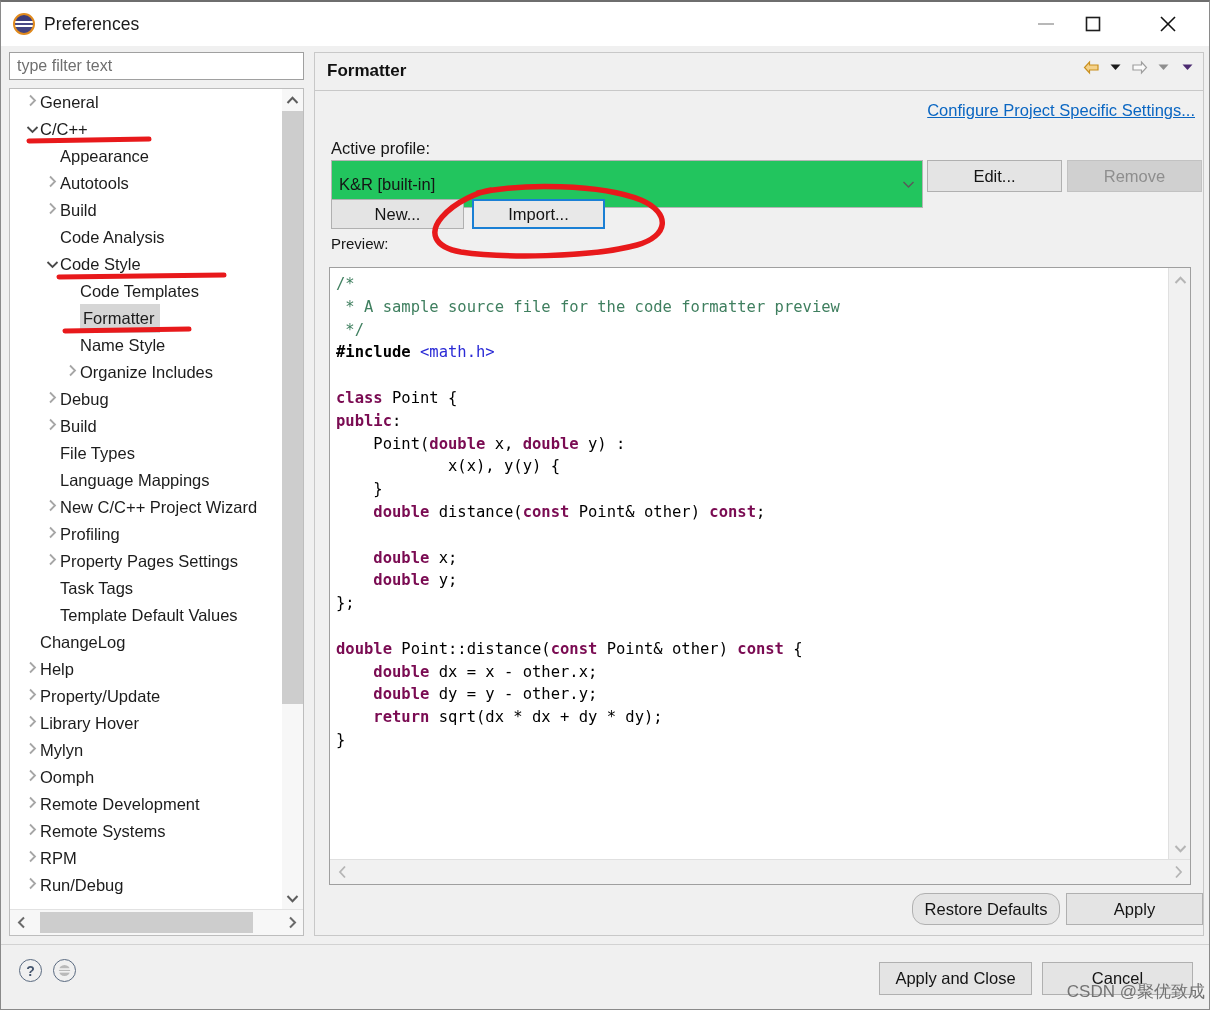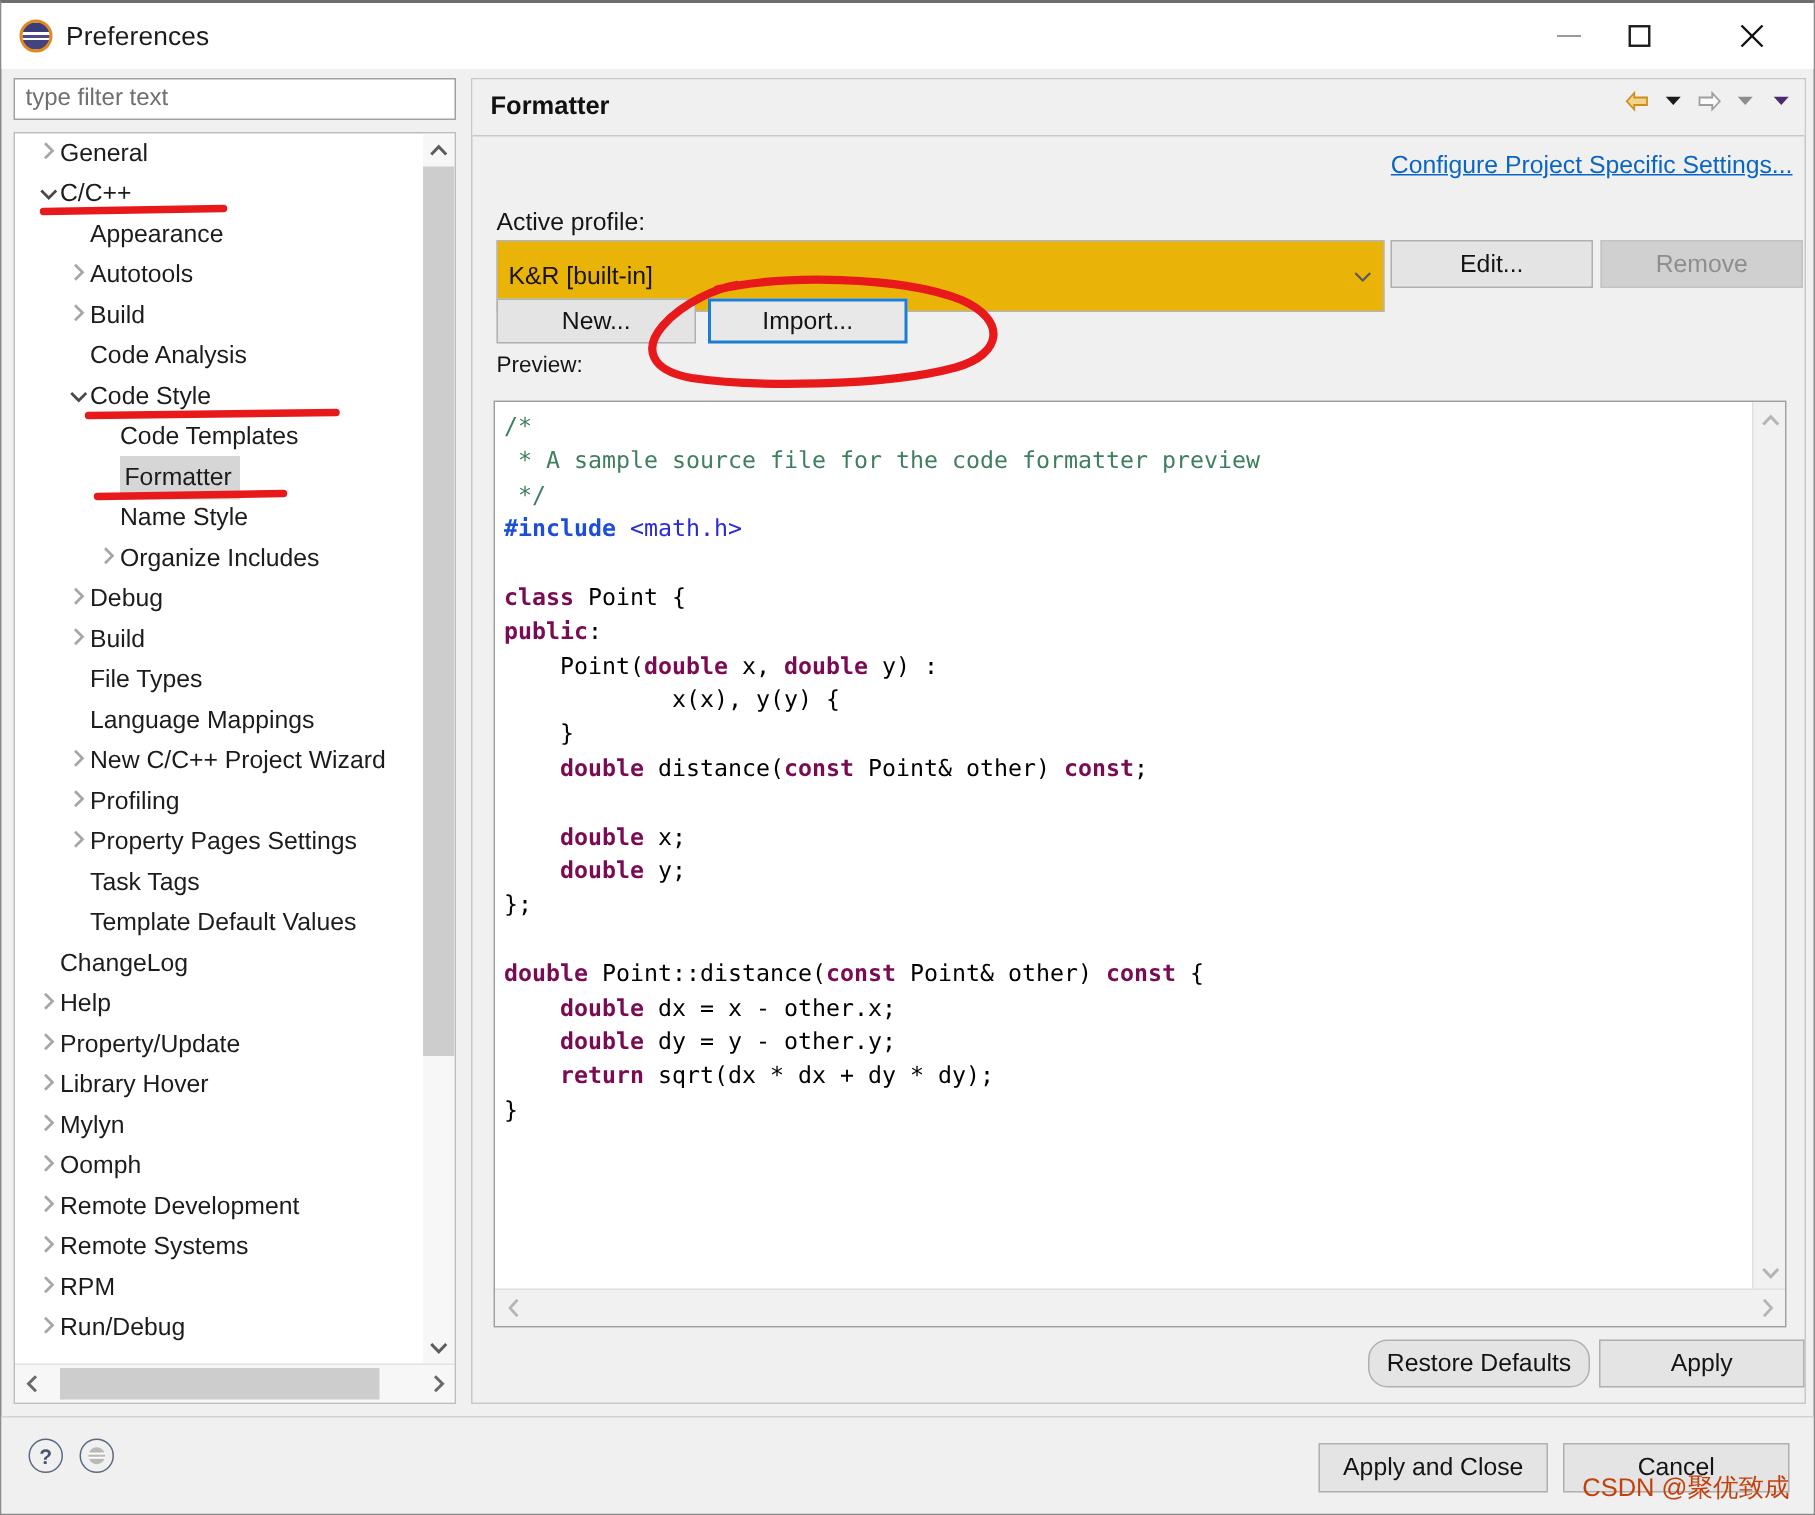--- a/index.html
+++ b/index.html
@@ -163,21 +163,21 @@
   }
   #active-label {
     position: absolute; left: 16px; top: 86px;
     font-size: 16.5px; color: #161616;
   }
 
   
   #profile-combo {
     position: absolute; left: 16px; top: 107px;
     width: 592px; height: 48px;
-    background: #eab308;
+    background: #22c55e;
     border: 1px solid #b5b5b5;
     display: flex; align-items: center;
   }
   #profile-combo .val {
     font-size: 16.5px; color: #151515; padding-left: 7px; flex: 1;
   }
   #profile-combo .cbarrow {
     width: 28px; display: flex; align-items: center; justify-content: center;
   }
 
@@ -218,21 +218,21 @@
     width: 838px; height: 580px;
     padding-left: 6px;
     font-family: "DejaVu Sans Mono", monospace;
     font-size: 15.5px;
     line-height: 22.8px;
     white-space: pre;
     color: #000000;
     overflow: hidden;
   }
   .c-com { color: #3f7f5f; }
-  .c-pre { color: #1d4ed8; font-weight: bold; }
+  .c-pre { color: #000000; font-weight: bold; }
   .c-inc { color: #2a2ad6; }
   .c-kw  { color: #7a0b52; font-weight: bold; }
 
   #prev-vsb {
     position: absolute; right: 0; top: 0;
     width: 22px; height: 592px;
     background: #f1f1f1;
     border-left: 1px solid #e0e0e0;
   }
   #prev-vsb .arrow { position: absolute; left: 0; width: 22px; height: 24px; display: flex; align-items: center; justify-content: center; }
@@ -263,22 +263,22 @@
   .circ-ico {
     width: 23px; height: 23px; border-radius: 50%;
     border: 1.6px solid #5a6a80;
     display: flex; align-items: center; justify-content: center;
     font-size: 14px; color: #46566e; font-weight: bold;
   }
   #btn-apply-close { position: absolute; left: 878px; top: 17px; width: 153px; height: 33px; }
   #btn-cancel      { position: absolute; left: 1041px; top: 17px; width: 151px; height: 33px; }
 
   #watermark {
-    position: absolute; right: 16px; bottom: 6px;
-    font-size: 17px; color: #c2410c;
+    position: absolute; right: 4px; bottom: 6px;
+    font-size: 17px; color: #737373;
     white-space: nowrap;
   }
 
   
   #annot {
     position: absolute; left: 0; top: 0;
     width: 1210px; height: 1010px;
     pointer-events: none;
   }
 </style>

